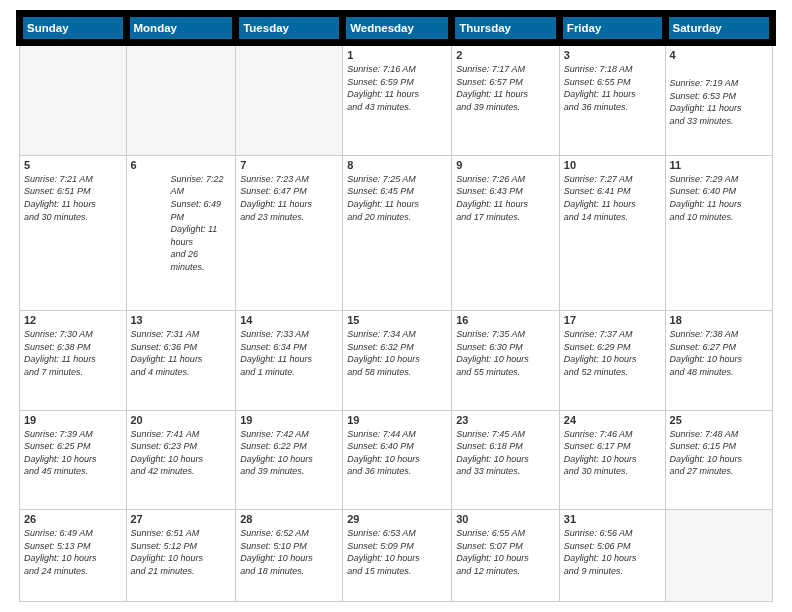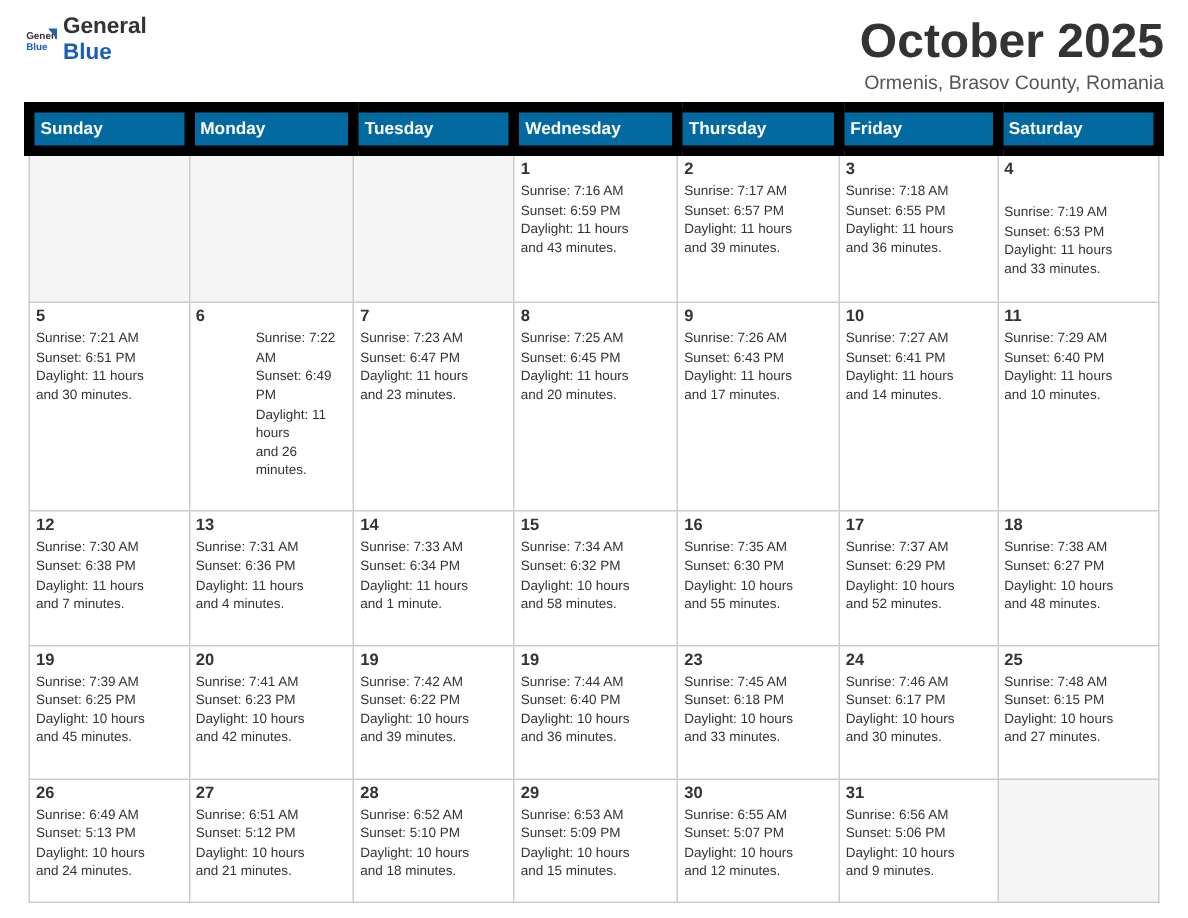--- a/index.html
+++ b/index.html
@@ -78,48 +78,31 @@
     .day-number {
       font-size: 11px;
       font-weight: bold;
       color: #333;
       margin-bottom: 2px;
     }
     .day-info {
       font-size: 9px;
       color: #333;
       line-height: 1.4;
+      font-style: italic;
     }
     .last-row td {
       height: 72px;
       margin-left: 11px;
     }
   </style>
 </head>
 <body>
 
 <div class="page">
-  <div class="header">
-    <div class="logo">
-      <svg class="logo-icon" viewBox="0 0 30 30" xmlns="http://www.w3.org/2000/svg">
-        <rect x="0" y="0" width="30" height="30" rx="3" fill="white"></rect>
-        <text x="2" y="14" font-size="9" font-weight="bold" fill="#333" font-family="Arial">General</text>
-        <text x="2" y="24" font-size="9" font-weight="bold" fill="#1a5fb4" font-family="Arial">Blue</text>
-        <polygon points="22,4 30,4 30,14" fill="#2563b0"></polygon>
-      </svg>
-      <div>
-        <div style="font-size:15px;font-weight:bold;color:#333;line-height:1.1;">General</div>
-        <div style="font-size:15px;font-weight:bold;color:#1a5fb4;line-height:1.1;">Blue</div>
-      </div>
-    </div>
-    <div class="title-block">
-      <div class="month-title">October 2025</div>
-      <div class="location-title">Ormenis, Brasov County, Romania</div>
-    </div>
-  </div>
 
   <table class="calendar-table">
     <thead>
       <tr>
       <th>Sunday</th>
           <th>Monday</th>
           <th>Tuesday</th>
           <th>Wednesday</th>
           <th>Thursday</th>
           <th>Friday</th>

